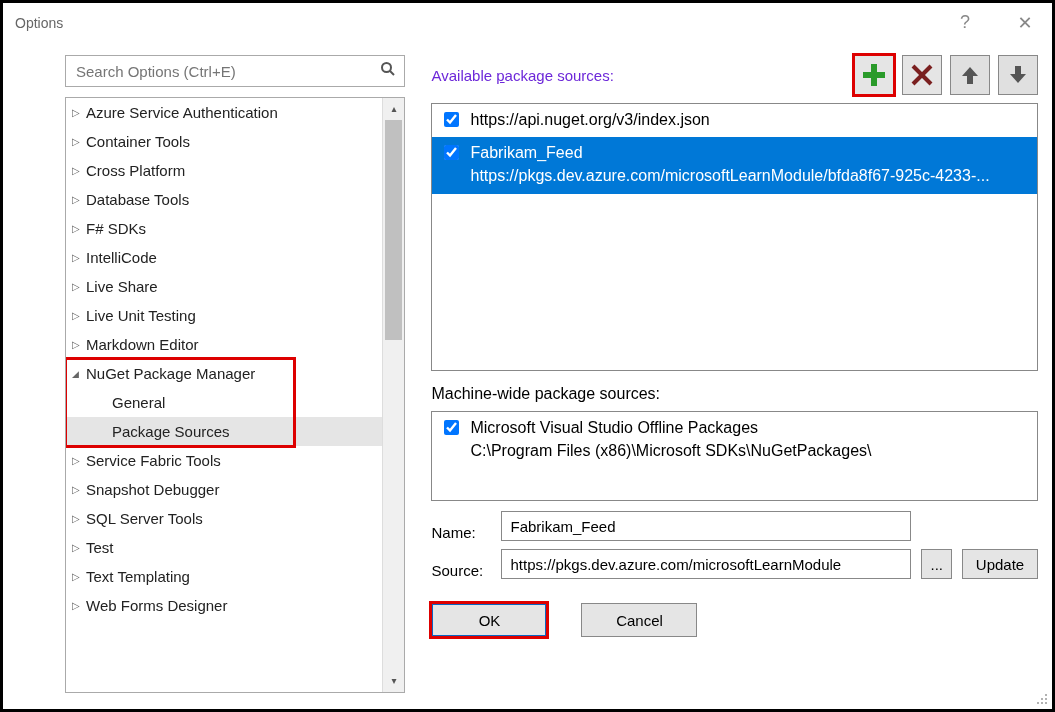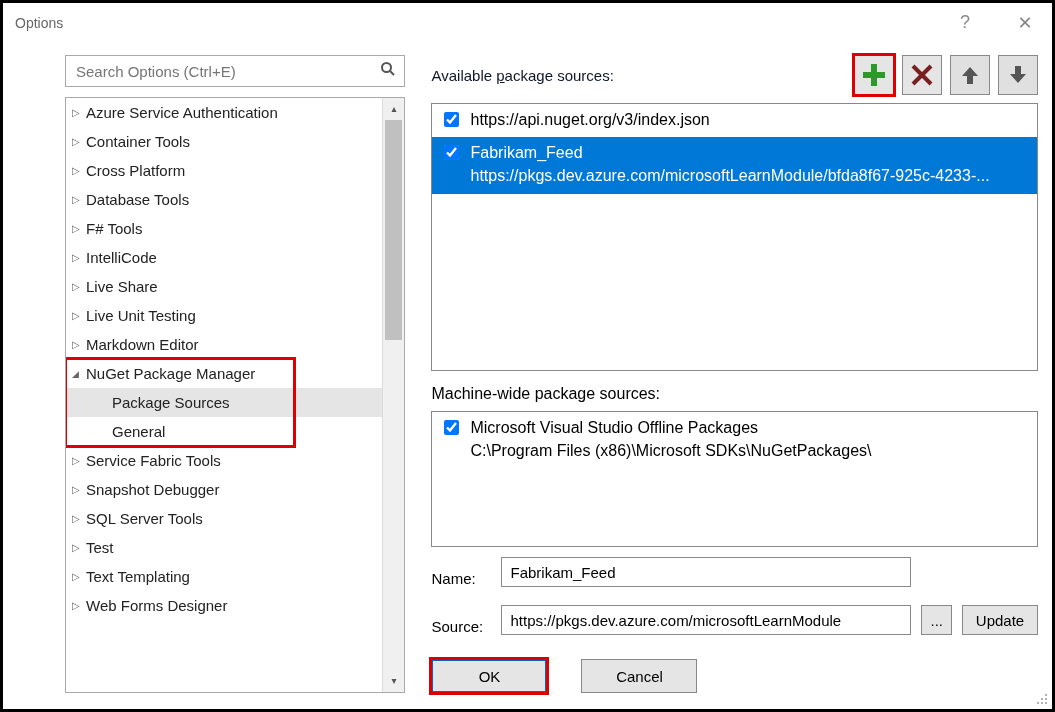--- a/index.html
+++ b/index.html
@@ -36,33 +36,33 @@
   }
   .tree-item .arrow { width: 14px; color: #666; font-size: 10px; display: inline-block; }
   .tree-item.selected { background: #e5e5e5; }
   .tree-child { padding-left: 32px; }
   .scrollbar { width: 22px; background: #f0f0f0; position: relative; border-left: 1px solid #ddd; }
   .scroll-up, .scroll-down { height: 22px; text-align: center; line-height: 22px; font-size: 10px; color: #555; cursor: pointer; }
   .scroll-thumb { position: absolute; left: 2px; right: 2px; top: 22px; height: 220px; background: #c0c0c0; }
 
   .right { flex: 1; display: flex; flex-direction: column; padding-left: 26px; }
   .toolbar-row { display: flex; align-items: center; height: 40px; }
-  .toolbar-row .lbl { font-size: 15px; color: #0f172a; }
+  .toolbar-row .lbl { font-size: 15px; color: #6d28d9; }
   .toolbar-row .underline { text-decoration: underline; }
   .toolbar-row .btns { margin-left: auto; display: flex; gap: 8px; }
   .icon-btn {
     width: 40px; height: 40px; border: 1px solid #888; background: #e5e5e5;
     display: flex; align-items: center; justify-content: center; cursor: pointer;
   }
   .icon-btn.disabled { background: #e0e0e0; }
   .list-box {
     border: 1px solid #888; margin-top: 8px; background: #fff;
   }
   .list-box.avail { height: 268px; }
-  .list-box.machine { height: 136px; }
+  .list-box.machine { height: 90px; }
   .pkg-row { padding: 4px 8px 6px 8px; display: flex; align-items: flex-start; gap: 8px; }
   .pkg-row.selected { background: #0078d7; color: #fff; }
   .pkg-row input[type=checkbox] { margin-top: 4px; width: 15px; height: 15px; }
   .pkg-text { display: flex; flex-direction: column; font-size: 16px; line-height: 1.45; overflow: hidden; }
   .pkg-text .url { white-space: nowrap; overflow: hidden; text-overflow: ellipsis; max-width: 580px; }
   .field-row { display: flex; align-items: flex-end; margin-top: 10px; gap: 10px; }
   .field-row .flabel { width: 60px; font-size: 15px; }
   .field-row input[type=text] {
     height: 30px; border: 1px solid #888; padding: 0 8px; font-size: 15px; flex: 1;
   }
@@ -113,21 +113,21 @@
             <div class="tree-item">
               <span class="arrow">▷</span>
               <span>Cross Platform</span>
             </div>
             <div class="tree-item">
               <span class="arrow">▷</span>
               <span>Database Tools</span>
             </div>
             <div class="tree-item">
               <span class="arrow">▷</span>
-              <span>F# Tools</span>
+              <span>F# SDKs</span>
             </div>
             <div class="tree-item">
               <span class="arrow">▷</span>
               <span>IntelliCode</span>
             </div>
             <div class="tree-item">
               <span class="arrow">▷</span>
               <span>Live Share</span>
             </div>
             <div class="tree-item">
@@ -136,27 +136,27 @@
             </div>
             <div class="tree-item">
               <span class="arrow">▷</span>
               <span>Markdown Editor</span>
             </div>
             <div class="tree-item" style="position: relative;">
               <span class="arrow" style="font-size: 9px;">◢</span>
               <span>NuGet Package Manager</span>
               <div style="position: absolute; left: -2px; top: -2px; width: 232px; height: 91px; border: 3px solid rgb(221, 0, 0); pointer-events: none;"></div>
             </div>
+            <div class="tree-item tree-child">
+              <span class="arrow"></span>
+              <span>General</span>
+            </div>
             <div class="tree-item tree-child selected">
               <span class="arrow"></span>
               <span>Package Sources</span>
-            </div>
-            <div class="tree-item tree-child">
-              <span class="arrow"></span>
-              <span>General</span>
             </div>
             <div class="tree-item">
               <span class="arrow">▷</span>
               <span>Service Fabric Tools</span>
             </div>
             <div class="tree-item">
               <span class="arrow">▷</span>
               <span>Snapshot Debugger</span>
             </div>
             <div class="tree-item">
@@ -238,21 +238,21 @@
               <span>Microsoft Visual Studio Offline Packages</span>
               <span>C:\Program Files (x86)\Microsoft SDKs\NuGetPackages\</span>
             </div>
           </div>
         </div>
 
       <div class="field-row">
         <span class="flabel"><span class="underline">N</span>ame:</span>
         <input type="text" style="flex: 0 0 410px;" value="Fabrikam_Feed">
       </div>
-      <div class="field-row" style="margin-top:18px">
+      <div class="field-row" style="margin-top:8px">
         <span class="flabel"><span class="underline">S</span>ource:</span>
         <input type="text" style="flex: 0 0 410px;" value="https://pkgs.dev.azure.com/microsoftLearnModule">
         <button class="small-btn">...</button>
         <button class="small-btn" style="width:76px"><span class="underline">U</span>pdate</button>
       </div>
 
       <div class="footer">
         <button class="primary highlight-red">OK</button>
         <button>Cancel</button>
       </div>

